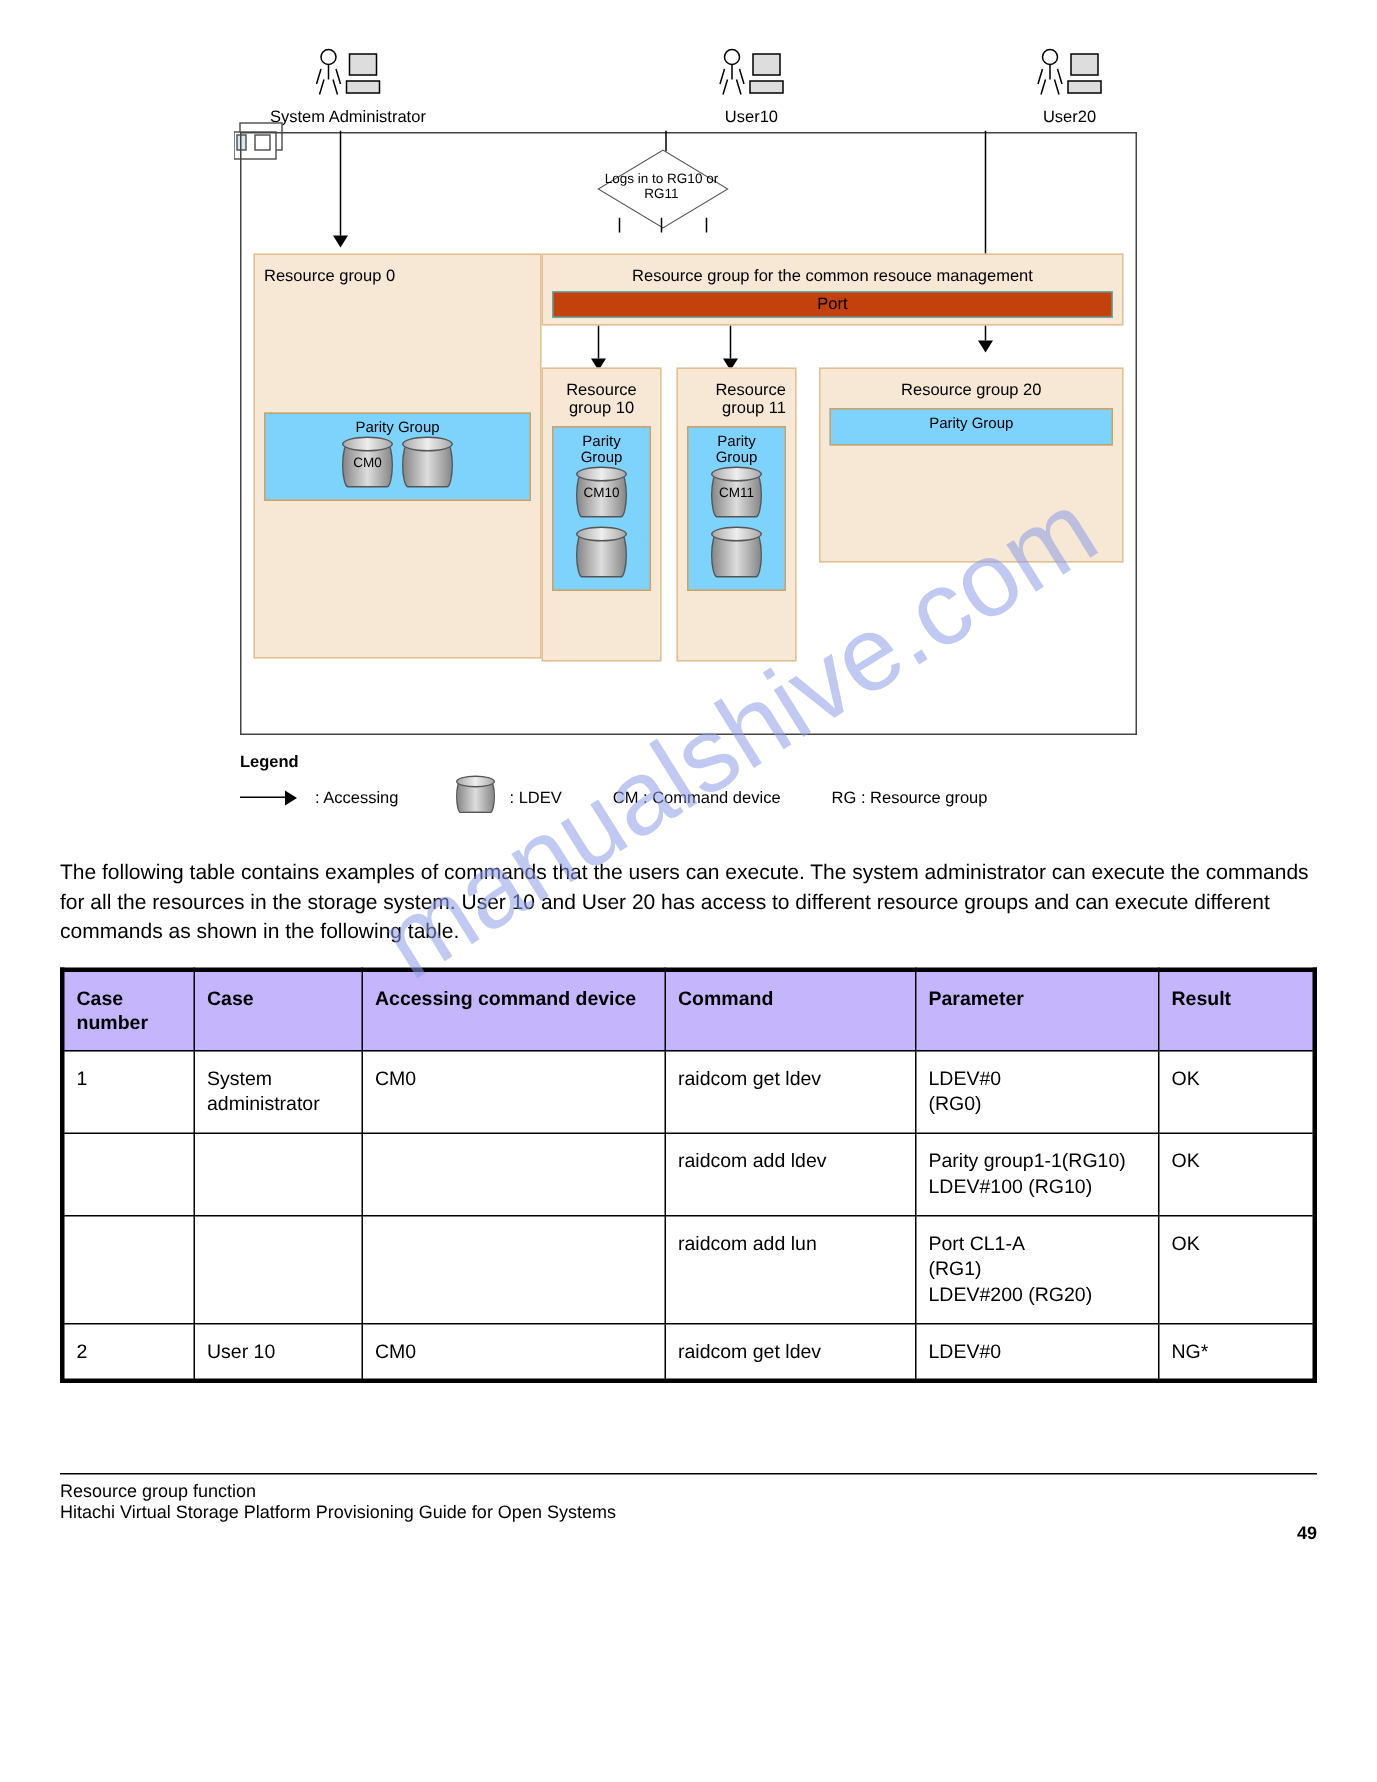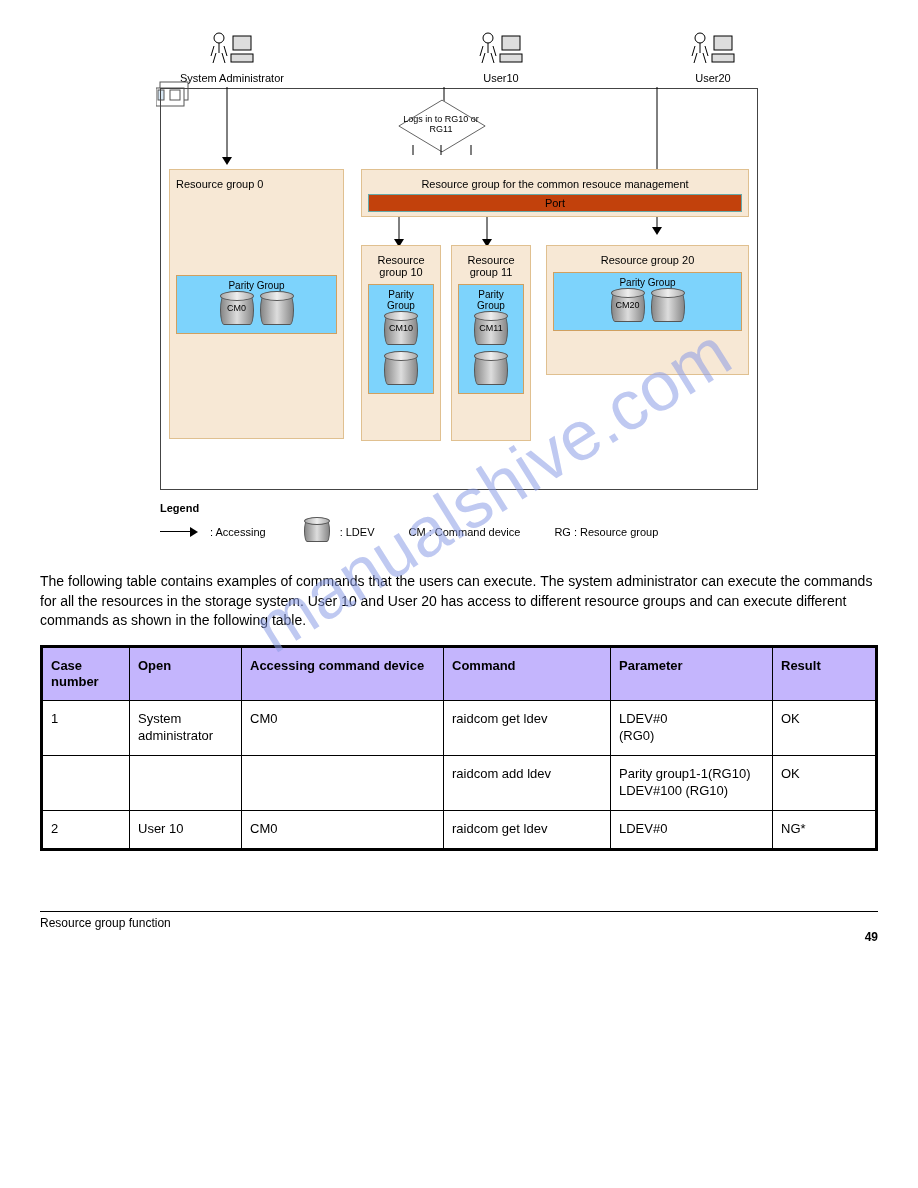--- a/index.html
+++ b/index.html
@@ -258,21 +258,21 @@
           <line x1="10" y1="0" x2="10" y2="10" stroke="#000"></line>
           <line x1="68" y1="0" x2="68" y2="10" stroke="#000"></line>
           <line x1="38" y1="0" x2="38" y2="10" stroke="#000"></line>
         </svg>
 
         <svg class="arrow-svg" style="left:490px;top:-2px" width="12" height="150">
             <line x1="6" y1="0" x2="6" y2="140" stroke="#000"></line>
             <polygon points="1,140 11,140 6,148" fill="#000"></polygon>
           </svg>
 
-        <div class="rg-block" style="left:8px; top:80px; width:175px; height:270px;">
+        <div class="rg-block" style="left:8px; top:80px; width:192px; height:270px;">
           <div class="rg-title">Resource group 0</div>
           <div class="parity-box" style="margin-top:85px;">
             <div>Parity Group</div>
             <div class="cyl-row">
               <div class="cylinder">
                   <div class="body"></div>
                   <div class="top"></div>
                   <div class="lbl">CM0</div>
                 </div>
               <div class="cylinder">
@@ -311,21 +311,21 @@
             <div class="cyl-row" style="margin-top:10px;">
                 <div class="cylinder">
                   <div class="body"></div>
                   <div class="top"></div>
                 </div>
               </div>
           </div>
         </div>
 
         <div class="rg-block" style="left:290px; top:156px; width:80px; height:196px;">
-          <div class="rg-title" style="text-align:center;line-height:1.1">Resource group 11</div>
+          <div class="rg-title" style="text-align:right;line-height:1.1">Resource group 11</div>
           <div class="parity-box">
             <div>Parity Group</div>
             <div class="cyl-row">
                 <div class="cylinder">
                   <div class="body"></div>
                   <div class="top"></div>
                   <div class="lbl">CM11</div>
                 </div>
               </div>
             <div class="cyl-row" style="margin-top:10px;">
@@ -334,31 +334,20 @@
                   <div class="top"></div>
                 </div>
               </div>
           </div>
         </div>
 
         <div class="rg-block" style="left:385px; top:156px; right:8px; height:130px;">
           <div class="rg-title" style="text-align:center">Resource group 20</div>
           <div class="parity-box">
             <div>Parity Group</div>
-            <div class="cyl-row">
-              <div class="cylinder">
-                  <div class="body"></div>
-                  <div class="top"></div>
-                  <div class="lbl">CM20</div>
-                </div>
-              <div class="cylinder">
-                  <div class="body"></div>
-                  <div class="top"></div>
-                </div>
-            </div>
           </div>
         </div>
 
       </div>
     </div>
 
     <div class="legend-title" style="margin-top:12px">Legend</div>
     <div class="legend-row">
       <span class="legend-arrow"></span>
       <span>: Accessing</span>
@@ -374,21 +363,21 @@
       <span>RG : Resource group</span>
     </div>
   </div>
 
   <p class="intro">The following table contains examples of commands that the users can execute. The system administrator can execute the commands for all the resources in the storage system. User 10 and User 20 has access to different resource groups and can execute different commands as shown in the following table.</p>
 
   <table class="access">
     <thead>
       <tr>
         <th style="width:70px">Case number</th>
-        <th style="width:95px">Open</th>
+        <th style="width:95px">Case</th>
         <th style="width:185px">Accessing command device</th>
         <th style="width:150px">Command</th>
         <th style="width:145px">Parameter</th>
         <th>Result</th>
       </tr>
     </thead>
     <tbody id="tbody">
         <tr>
           <td>1</td>
           <td>System administrator</td>
@@ -399,31 +388,40 @@
         </tr>
         <tr>
           <td></td>
           <td></td>
           <td></td>
           <td>raidcom add ldev</td>
           <td>Parity group1-1(RG10)<br>LDEV#100 (RG10)</td>
           <td>OK</td>
         </tr>
         <tr>
+          <td></td>
+          <td></td>
+          <td></td>
+          <td>raidcom add lun</td>
+          <td>Port CL1-A<br>(RG1)<br>LDEV#200 (RG20)</td>
+          <td>OK</td>
+        </tr>
+        <tr>
           <td>2</td>
           <td>User 10</td>
           <td>CM0</td>
           <td>raidcom get ldev</td>
           <td>LDEV#0</td>
           <td>NG*</td>
         </tr>
       </tbody>
   </table>
 
   <div class="footer">
     <div>
       <div>Resource group function</div>
+      <div>Hitachi Virtual Storage Platform Provisioning Guide for Open Systems</div>
     </div>
     <div class="right">
       <div style="font-weight:bold">49</div>
     </div>
   </div>
 </div>
 
 </body></html>

